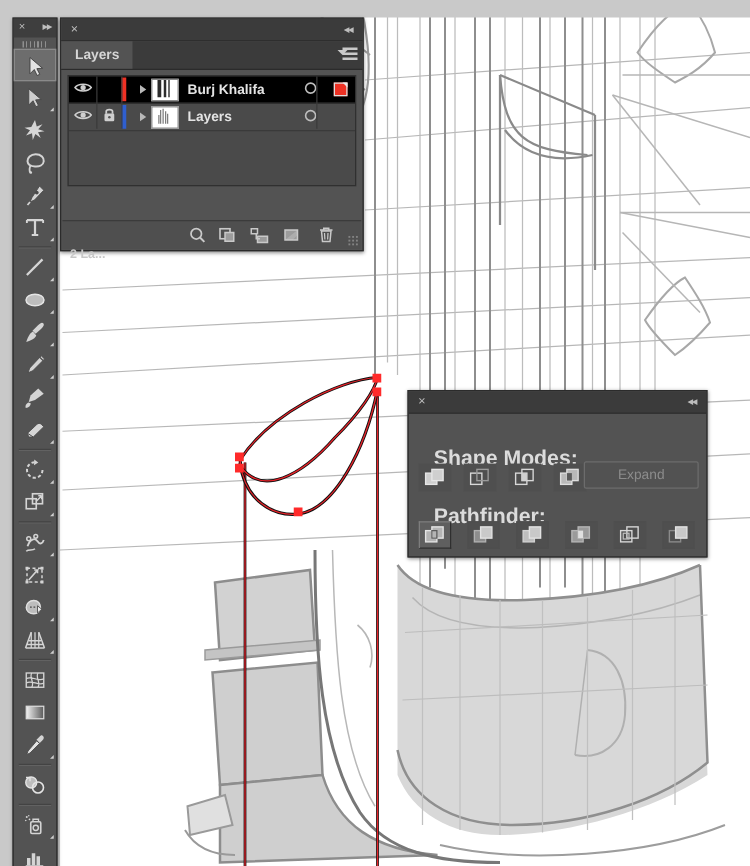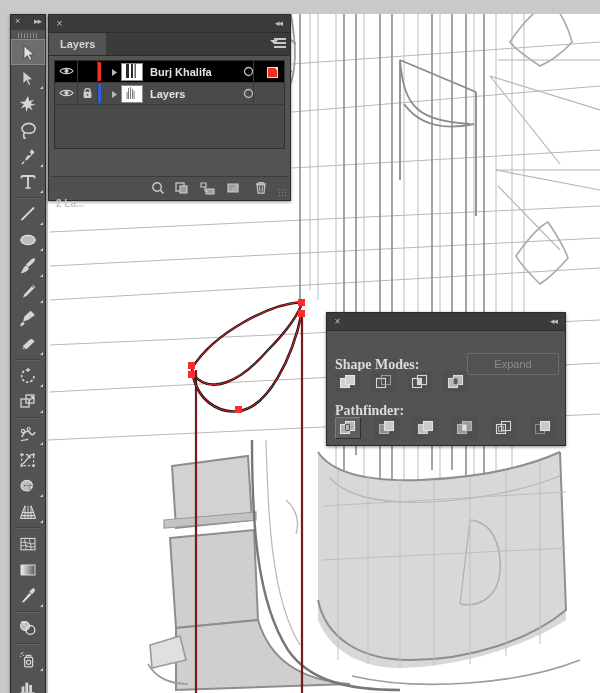--- a/index.html
+++ b/index.html
@@ -159,22 +159,22 @@
     width: 9px; height: 9px;
     background-image:
       radial-gradient(#8c8c8c 40%, transparent 41%);
     background-size: 3px 3px;
     opacity: .85;
   }
 
   
   #pathfinder-panel { left: 326px; top: 312px; width: 240px; height: 134px; }
   .pf-section-label {
-    position: absolute; left: 8px;
-    color: #dcdcdc; font-size: 14px; font-weight: bold; font-family: Liberation Serif, serif;
+    position: absolute; left: 20px;
+    color: #dcdcdc; font-size: 17px; font-weight: bold;
   }
   .pf-btn {
     position: absolute;
     width: 26px; height: 22px;
     background: #4f4f4f;
     border: 1px solid #3d3d3d;
     box-sizing: border-box;
     cursor: pointer;
   }
   .pf-btn.flat { background: #4f4f4f; border-color: #4f4f4f; }
@@ -675,21 +675,21 @@
             </svg></span>
         </div>
         <div class="pf-btn flat" title="Exclude" style="left: 116px; top: 58px;">
           <span style="display: block; margin-top: 2px; margin-left: 3px;"><svg width="18" height="16" viewBox="0 0 18 16">
               <rect x="1.5" y="4.5" width="9" height="9" fill="#b9b9b9" stroke="#dedede" stroke-width="1.1"></rect>
               <rect x="6.5" y="1.5" width="9" height="9" fill="#b9b9b9" stroke="#dedede" stroke-width="1.1"></rect>
               <rect x="6.5" y="4.5" width="4" height="6" fill="#5b5b5b"></rect>
             </svg></span>
         </div>
       </div>
-    <div id="expand-btn" style="left:140px; top:40px;">Expand</div>
+    <div id="expand-btn" style="left:140px; top:56px;">Expand</div>
 
     <div class="pf-section-label" style="top:90px">Pathfinder:</div>
     <div id="pathfinders-row">
         <div class="pf-btn active" title="Divide" style="left: 8px; top: 104px;">
           <span style="display: block; margin-top: 2px; margin-left: 3px;"><svg width="18" height="16" viewBox="0 0 18 16">
               <rect x="1.5" y="4.5" width="9" height="9" fill="#b4b4b4" stroke="#e4e4e4" stroke-width="1.1"></rect>
               <rect x="6.5" y="1.5" width="9" height="9" fill="#b4b4b4" stroke="#e4e4e4" stroke-width="1.1"></rect>
               <path d="M6.5 4.5 L10.5 4.5 L10.5 10.5 L6.5 10.5 Z" fill="none" stroke="#5b5b5b" stroke-width="1"></path>
             </svg></span>
         </div>

